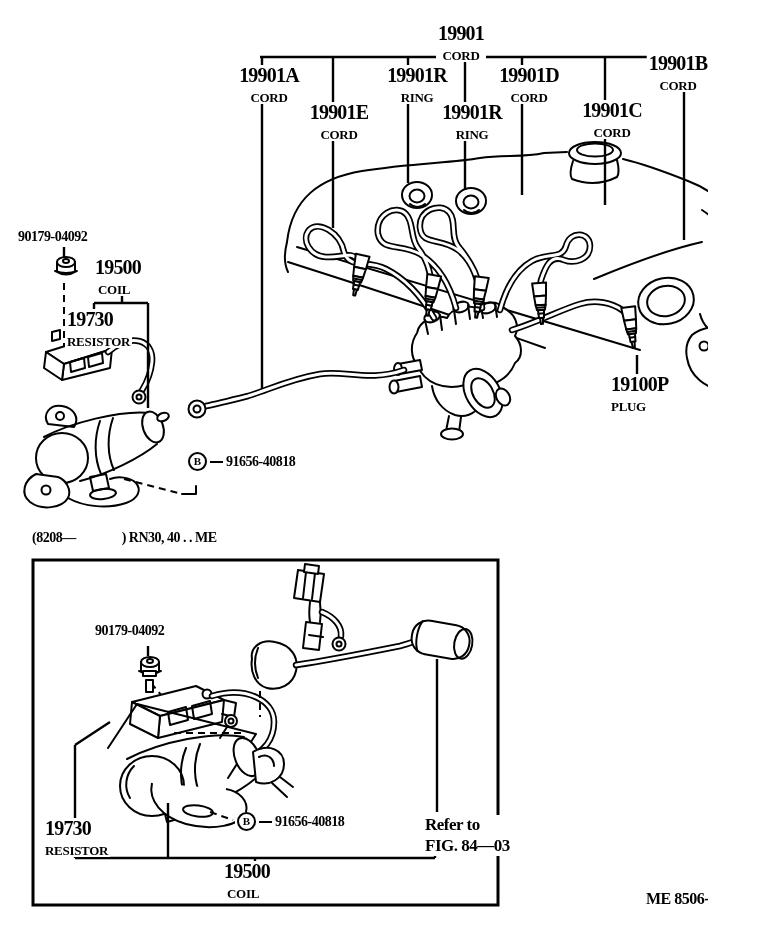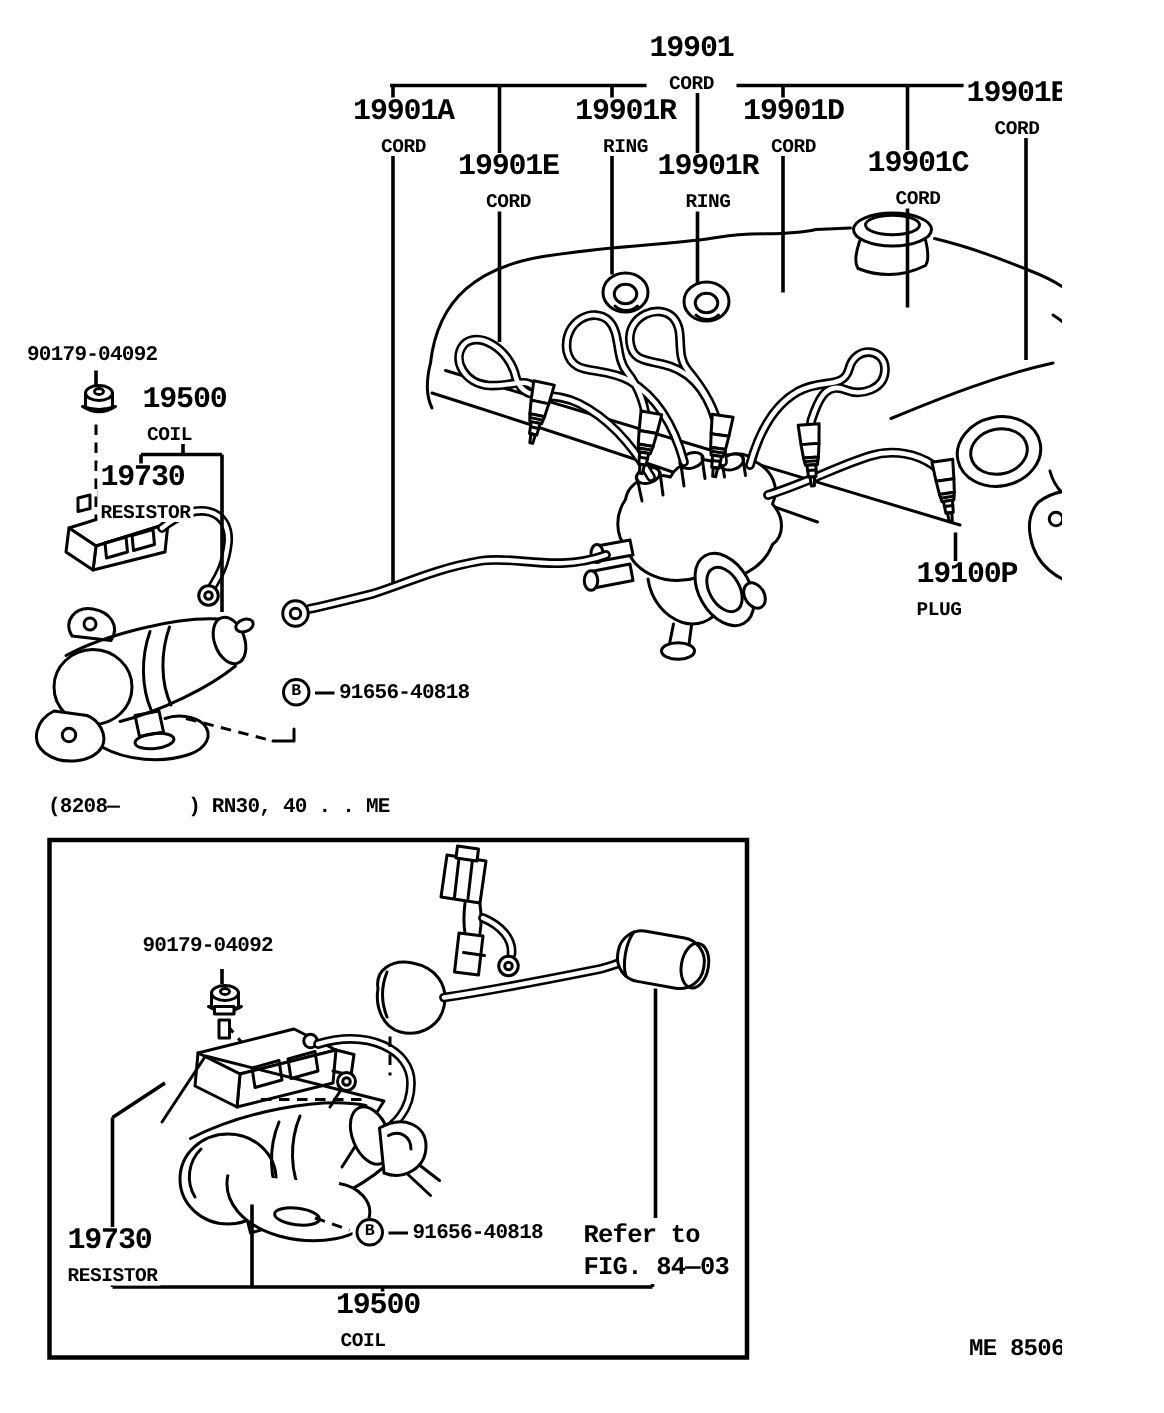--- a/index.html
+++ b/index.html
@@ -1,20 +1,20 @@
 <!DOCTYPE html>
 <html style="--ink: #000000; --paper: #ffffff;"><head>
 <meta charset="utf-8">
 <style>
   :root { --ink:#000000; --paper:#ffffff; }
   html,body{margin:0;padding:0;background:var(--paper);}
   .page{
     position:relative;width:708px;height:942px;overflow:hidden;
     background:var(--paper);color:var(--ink);
-    font-family:Liberation Mono, monospace;
+    font-family:Liberation Serif, serif;
   }
   svg.art-layer{position:absolute;left:0;top:0;}
   
   .ln{stroke:var(--ink);stroke-width:2.4;fill:none;}
   .art{stroke:var(--ink);stroke-width:2;fill:none;stroke-linecap:round;stroke-linejoin:round;}
   .artf{stroke:var(--ink);stroke-width:2;fill:var(--paper);stroke-linejoin:round;}
   .dash{stroke:var(--ink);stroke-width:2;fill:none;stroke-dasharray:7 5;}
   .tube{stroke:var(--ink);stroke-width:6.5;fill:none;stroke-linecap:round;}
   .tube-core{stroke:var(--paper);stroke-width:3;fill:none;stroke-linecap:round;}
   
@@ -23,21 +23,21 @@
   .sub{font-size:13px;letter-spacing:-0.3px;margin-top:6px;}
   .tree-lbl{text-align:center;transform:translateX(-50%);}
   .txt17{font-size:14px;letter-spacing:-0.5px;}
   .b-row{display:flex;align-items:center;gap:3px;}
   .b-badge{
     width:15px;height:15px;border:2.5px solid var(--ink);border-radius:50%;
     font-size:11px;font-weight:bold;display:flex;align-items:center;justify-content:center;
     background:var(--paper);
   }
   .b-dash{width:13px;border-top:2.5px solid var(--ink);}
-  .refer{font-size:17px;letter-spacing:-0.5px;line-height:1.22;}
+  .refer{font-size:17px;letter-spacing:-0.5px;line-height:1.22;margin-left:36px;}
   .hdr{display:flex;align-items:baseline;}
   .hdr .gap{display:inline-block;width:46px;}
   .footer-code{font-size:16px;letter-spacing:-0.5px;}
 </style>
 </head>
 <body>
 
 <div class="page">
 
   <svg class="art-layer" width="776" height="942" viewBox="0 0 776 942">

